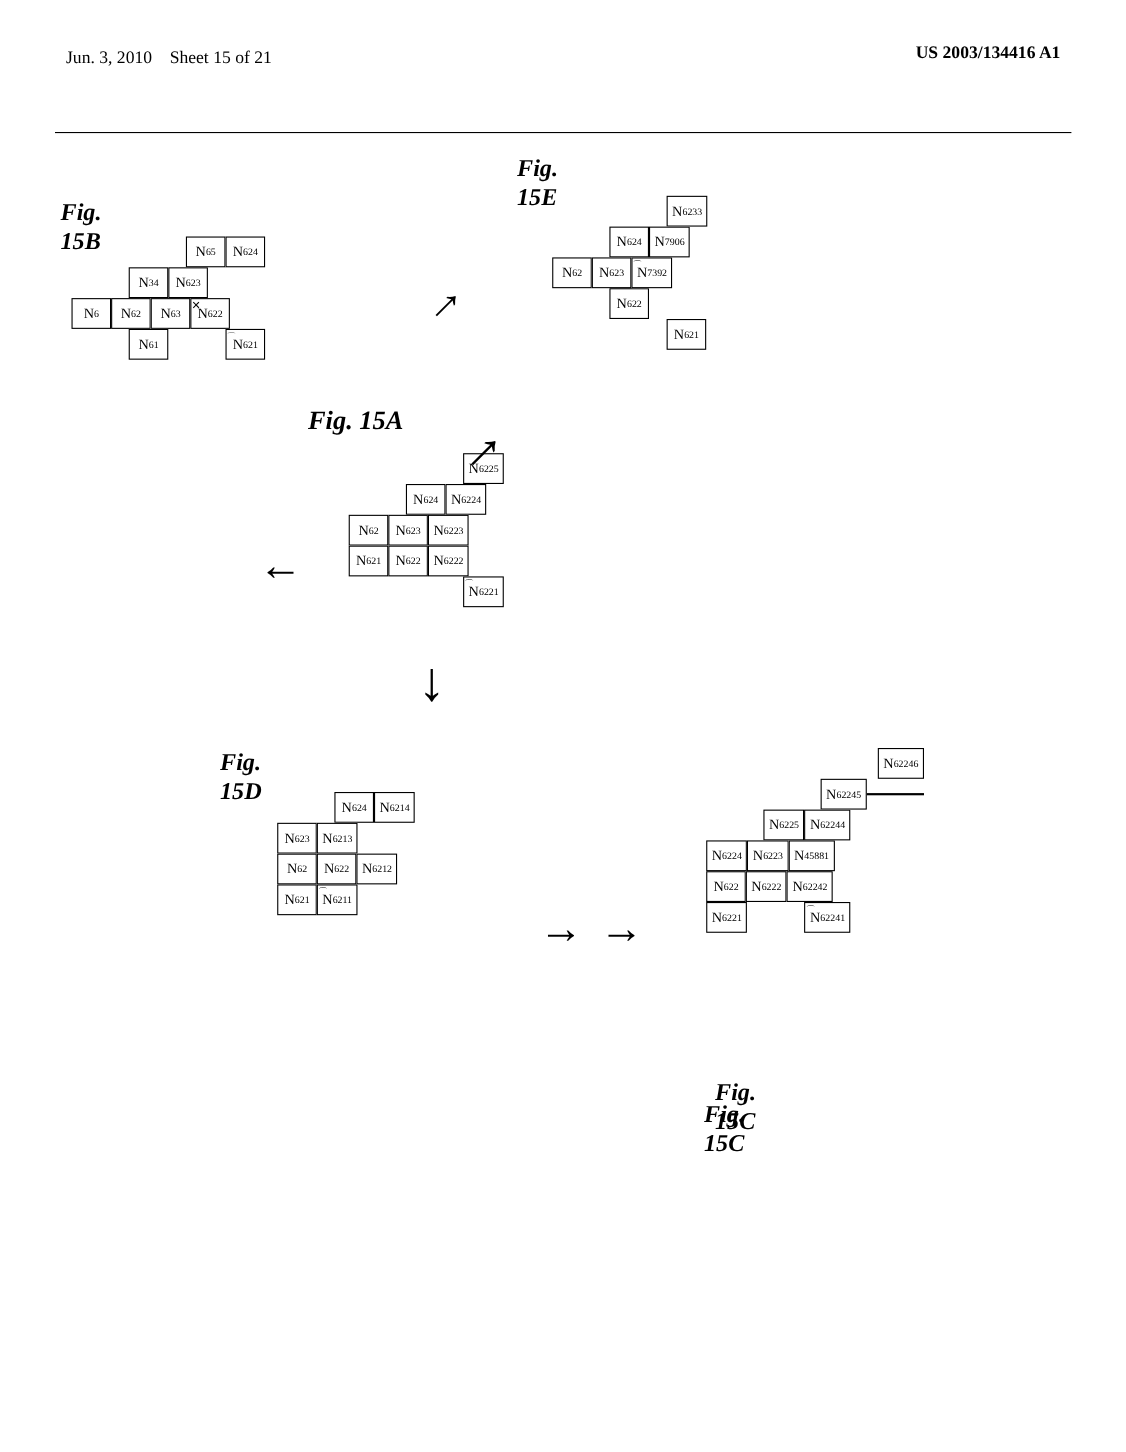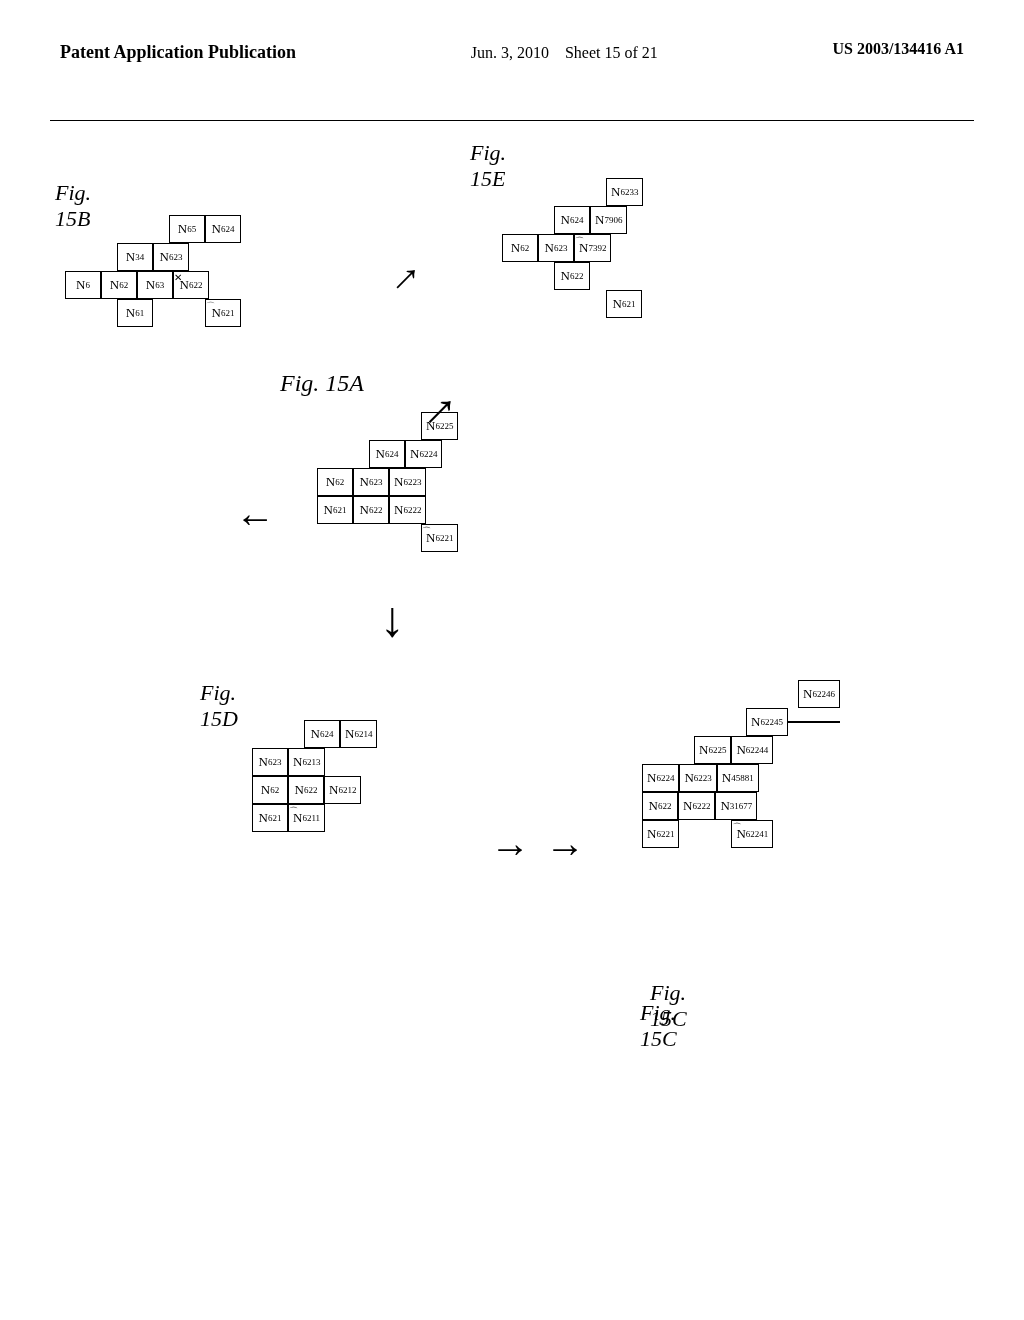--- a/index.html
+++ b/index.html
@@ -34,21 +34,21 @@
       line-height: 1.6;
     }
     .header-right {
       font-size: 16px;
       font-weight: bold;
     }
 
     
     .fig-label {
       font-size: 22px;
-      font-weight: normal;
+      font-weight: bold;
       font-style: italic;
     }
 
     
     .node-cell {
       border: 1.5px solid #000;
       display: inline-flex;
       align-items: center;
       justify-content: center;
       background: #fff;
@@ -117,23 +117,20 @@
     #fig15c .fig-label {
       position: absolute;
       top: 300px;
       left: 60px;
     }
   </style>
 </head>
 <body>
 
 <div class="header">
-  <div class="header-left">
-    <span>Patent Application Publication</span>
-  </div>
   <div class="header-center">
     <span>Jun. 3, 2010</span>&nbsp;&nbsp;&nbsp;
     <span>Sheet 15 of 21</span>
   </div>
   <div class="header-right">
     <span>US 2003/134416 A1</span>
   </div>
 </div>
 
 <div style="position:absolute; top:120px; left:50px; right:50px; height:1px; background:#000;"></div>
@@ -328,21 +325,21 @@
       <div style="width:52px;"></div>
       <div class="node-cell">N<sub>6224</sub></div>
       <div class="node-cell">N<sub>6223</sub></div>
       <div class="node-cell">N<sub>45881</sub></div>
     </div>
 
     <div style="display:flex; align-items:center;">
       <div style="width:52px;"></div>
       <div class="node-cell">N<sub>622</sub></div>
       <div class="node-cell">N<sub>6222</sub></div>
-      <div class="node-cell">N<sub>31677</sub></div>
+      <div class="node-cell">N<sub>62242</sub></div>
     </div>
 
     <div style="display:flex; align-items:center;">
       <div style="width:52px;"></div>
       <div class="node-cell">N<sub>6221</sub></div>
       <div style="width:52px;"></div>
       <div class="node-cell" style="position:relative;">N<sub>62241</sub>
         <span style="position:absolute; top:0; left:0; font-size:9px;">⌒</span>
       </div>
     </div>

